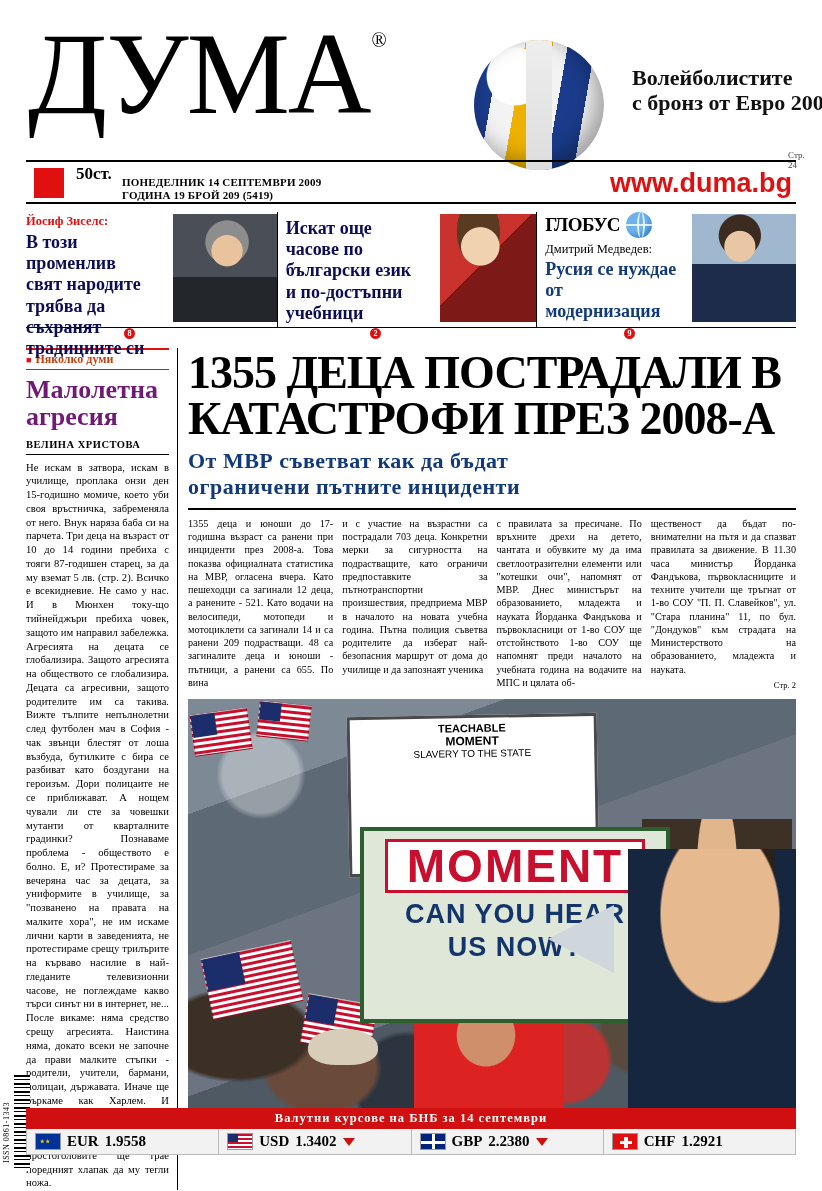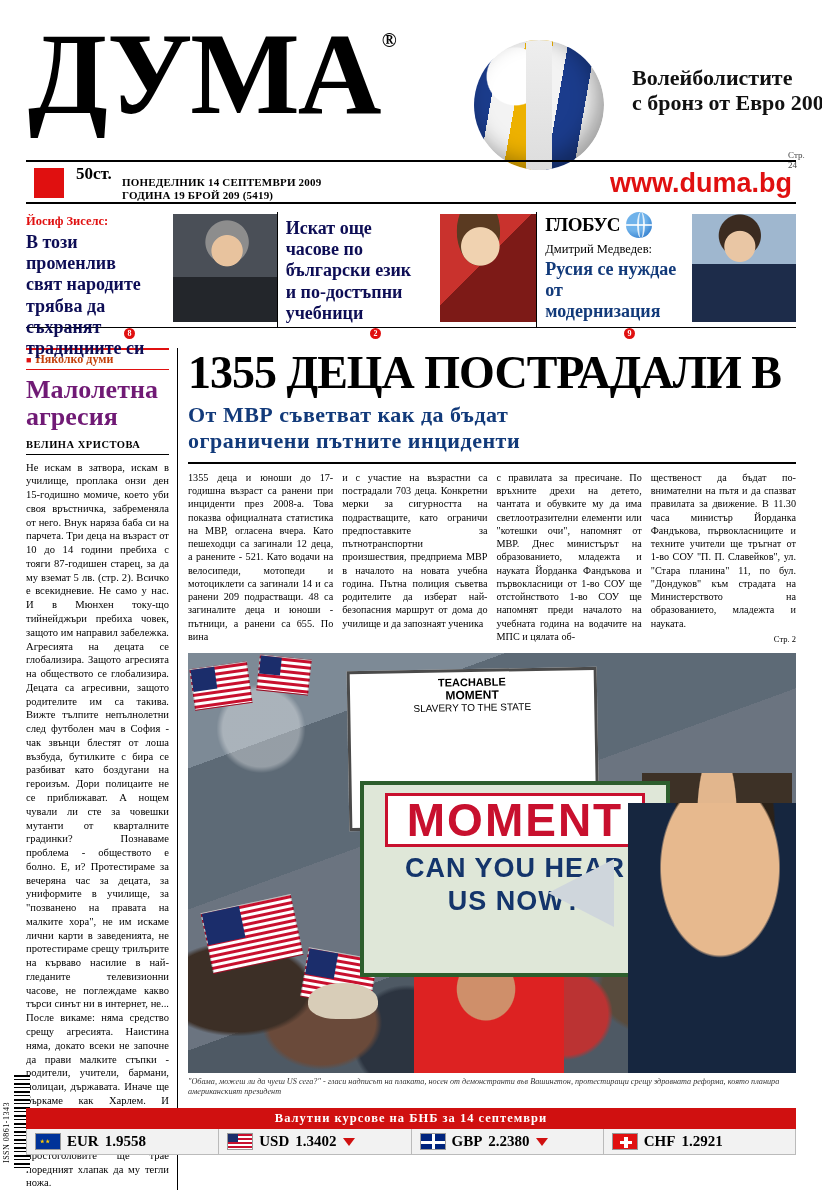--- a/index.html
+++ b/index.html
@@ -11,21 +11,21 @@
     color: #000;
     position: relative;
     overflow: hidden;
   }
   .page { position: relative; width: 822px; height: 1191px; padding: 10px 26px 0 26px; }
 
   
   .masthead { position: relative; height: 150px; }
   .logo {
     font-family: "Liberation Serif", serif;
-    font-weight: bold;
+    font-weight: normal;
     font-size: 116px;
     letter-spacing: -2px;
     line-height: 1;
     margin: 6px 0 0 2px;
     display: inline-block;
   }
   .logo-reg { font-size: 20px; vertical-align: top; position: relative; top: 14px; left: 2px; }
   .logo-sub {
     letter-spacing: 6px;
     font-size: 15px;
@@ -303,20 +303,21 @@
       <div class="byline">ВЕЛИНА  ХРИСТОВА</div>
       <div class="op-body">Не искам в затвора, искам в училище, проплака онзи ден 15-годишно момиче, което уби своя връстничка, забременяла от него. Внук наряза баба си на парчета. Три деца на възраст от 10 до 14 години пребиха с тояги 87-годишен старец, за да му вземат 5 лв. (стр. 2). Всичко е всекидневие. Не само у нас. И в Мюнхен току-що тийнейджъри пребиха човек, защото им направил забележка. Агресията на децата се глобализира. Защото агресията на обществото се глобализира. Децата са агресивни, защото родителите им са такива. Вижте тълпите непълнолетни след футболен мач в София - чак звънци блестят от лоша възбуда, бутилките с бира се разбиват като боздугани на героизъм. Дори полицаите не се приближават. А нощем чували ли сте за човешки мутанти от кварталните градинки? Познаваме проблема - обществото е болно. Е, и? Протестираме за вечеряна час за децата, за униформите в училище, за "позванено на правата на малките хора", не им искаме лични карти в заведенията, не протестираме срещу трилърите на кърваво насилие в най-гледаните телевизионни часове, не поглеждаме какво търси синът ни в интернет, не... После викаме: няма средство срещу агресията. Наистина няма, докато всеки не започне да прави малките стъпки - родители, учители, бармани, полицаи, държавата. Иначе ще бъркаме как Харлем. И богатите ще изолират своята агресия от чуждата в непривилегни комплекси. А простоголовите ще трае поредният хлапак да му тегли ножа.</div>
 
       <div class="barcode">ISSN 0861-1343</div>
       <div class="barcode-bars"></div>
     </div>
 
     <div class="col-right">
       <div class="headline">
         <div>1355 ДЕЦА ПОСТРАДАЛИ В</div>
+        <div>КАТАСТРОФИ ПРЕЗ 2008-А</div>
       </div>
       <div class="subhead">
         <div>От МВР съветват как да бъдат</div>
         <div>ограничени  пътните  инциденти</div>
       </div>
 
       <div class="cols4">
         <div>
             <p>1355 деца и юноши до 17-годишна възраст са ранени при инциденти през 2008-а. Това показва официалната статистика на МВР, огласена вчера. Като пешеходци са загинали 12 деца, а ранените - 521. Като водачи на велосипеди, мотопеди и мотоциклети са загинали 14 и са ранени 209 подрастващи. 48 са загиналите деца и юноши - пътници, а ранени са 655. По вина</p>
           </div>

